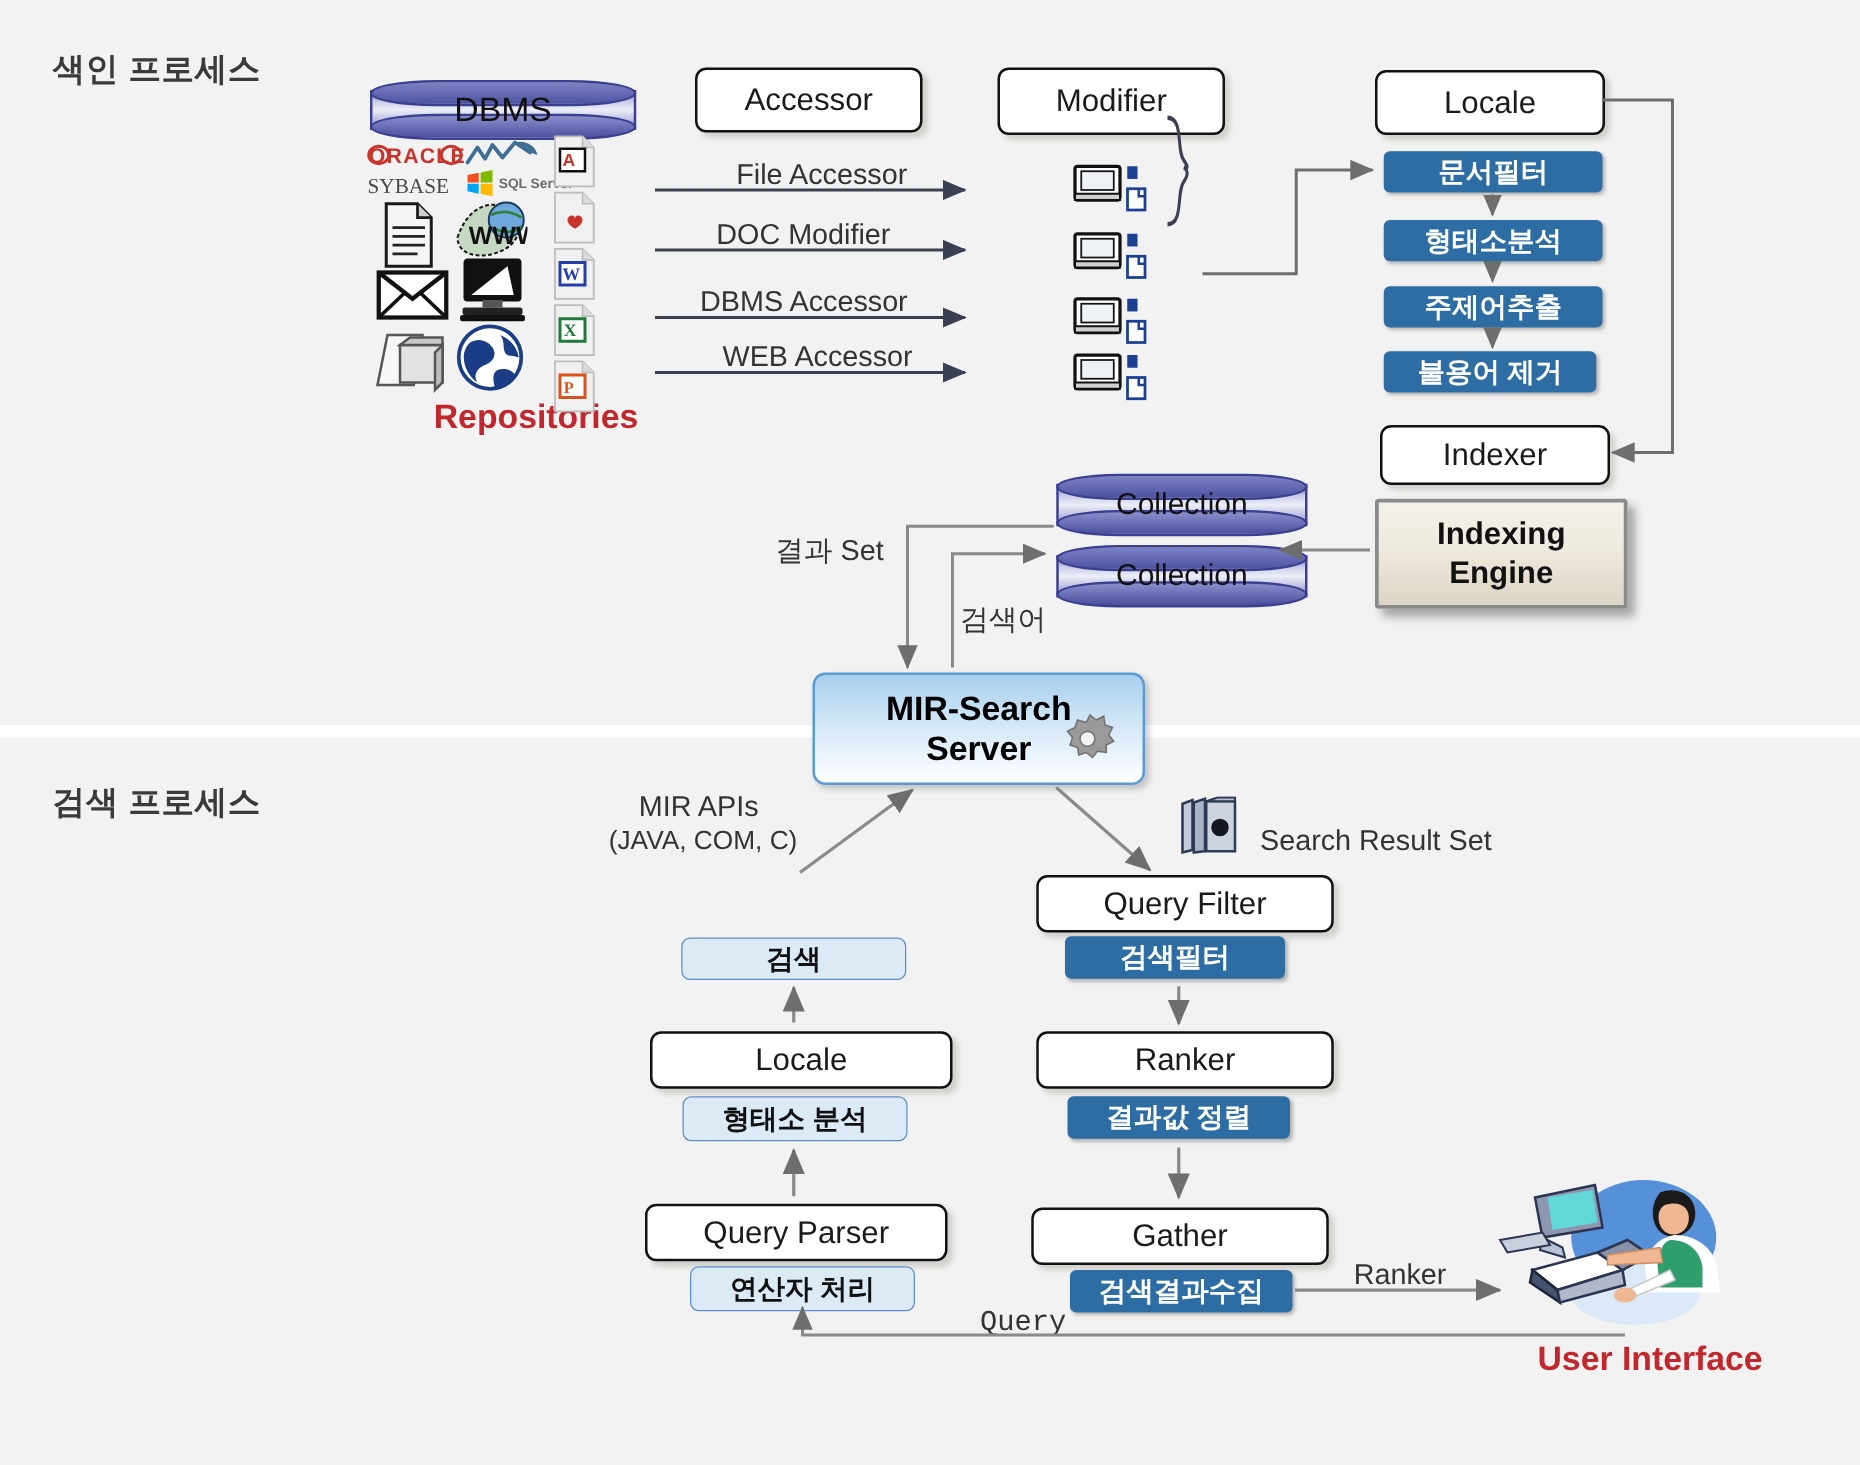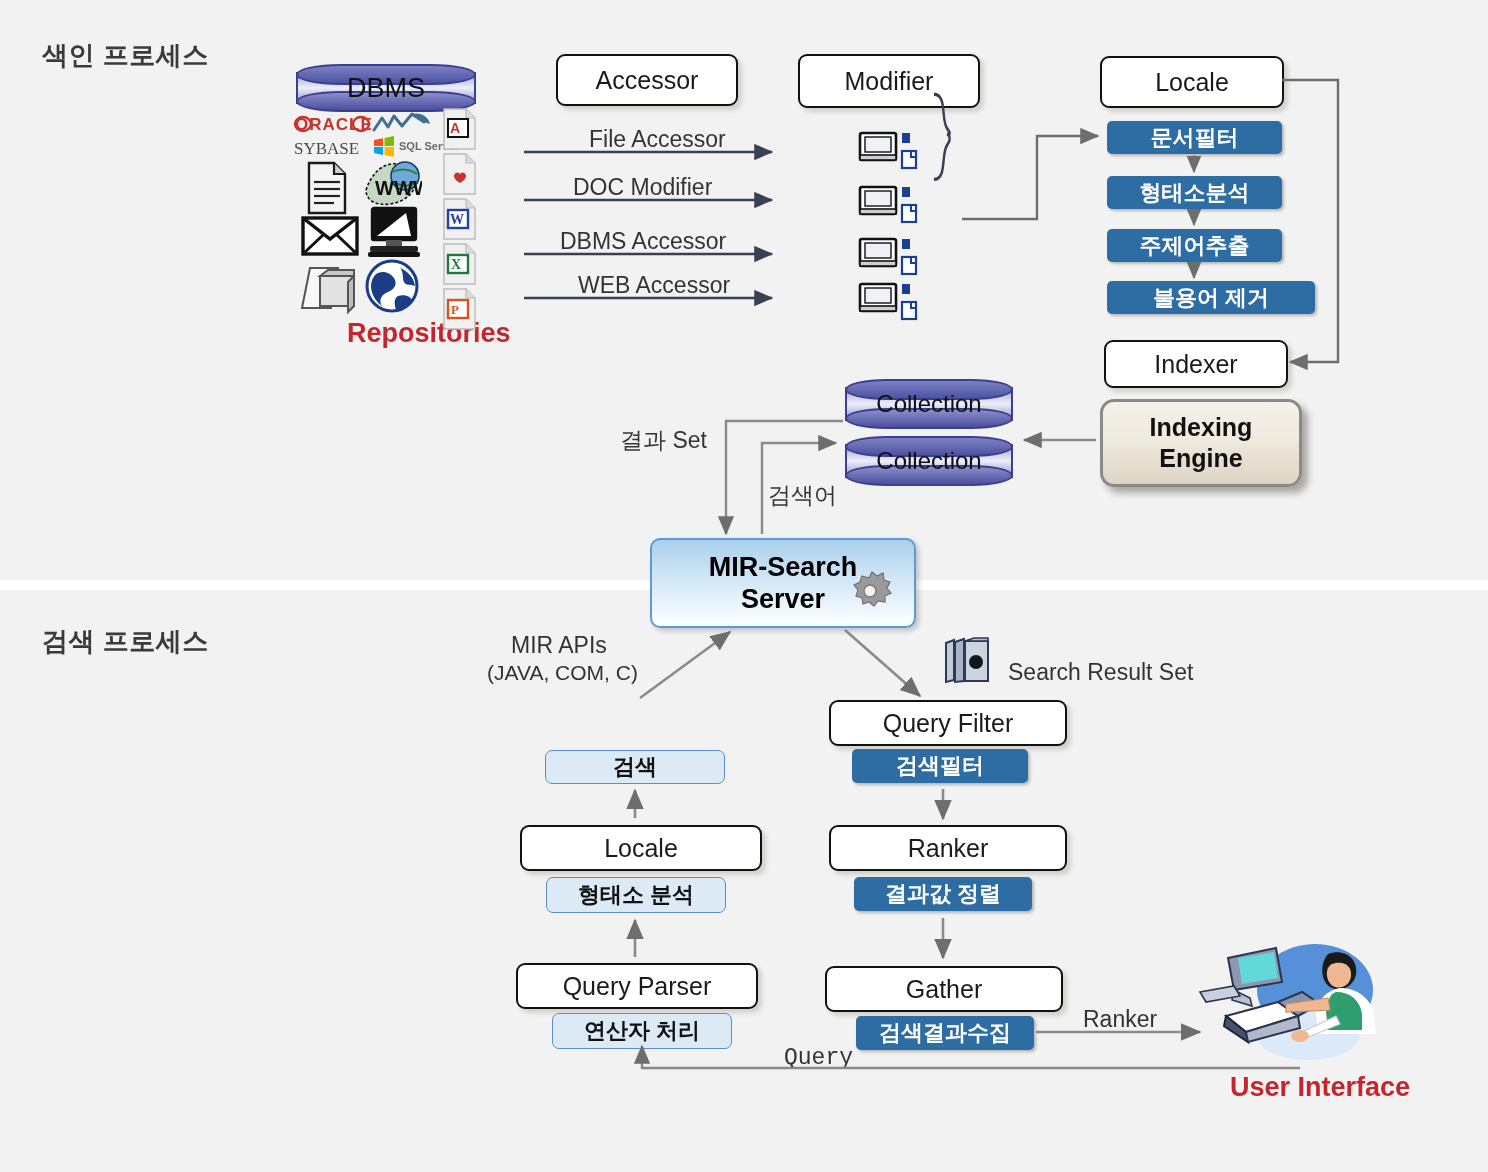--- a/index.html
+++ b/index.html
@@ -40,38 +40,38 @@
   }
   
   .pill-light{
     position:absolute;background:#DCEAF6;border:1.6px solid #5B8FC9;border-radius:7px;
     display:flex;align-items:center;justify-content:center;
     color:#111;font-size:22px;font-weight:bold;white-space:nowrap;
   }
 
   
   .box-engine{
-    position:absolute;border:3px solid #8a8a8a;border-radius:14px;
+    position:absolute;border:3px solid #8a8a8a;border-radius:3px;
     background:linear-gradient(180deg,#f4f1ea 0%,#efeade 45%,#ddd4c4 100%);
     display:flex;flex-direction:column;align-items:center;justify-content:center;
     font-size:25px;font-weight:bold;color:#111;line-height:1.25;
     box-shadow:6px 6px 7px rgba(80,75,70,.45);
   }
 
   
   .box-server{
     position:absolute;border:2px solid #5b9bd5;border-radius:10px;
     background:linear-gradient(180deg,#a9cfeb 0%,#cfe5f6 42%,#ffffff 100%);
     display:flex;align-items:center;justify-content:center;
     font-size:27px;font-weight:bold;color:#000;line-height:1.2;text-align:center;
     box-shadow:3px 3px 5px rgba(0,0,0,.2);
   }
 
   
-  .cyl{position:absolute;}
+  .cyl{position:absolute;padding-left:33px;}
   .cyl .body{
     position:absolute;left:0;right:0;top:8px;bottom:8px;
     background:linear-gradient(180deg,#6a6fb5 0%,#c9cbe8 28%,#eceef8 50%,#b9bcdf 76%,#5c61ac 100%);
     border-left:2px solid #3b3f8f;border-right:2px solid #3b3f8f;
   }
   .cyl .top{
     position:absolute;left:0;right:0;top:0;height:17px;border-radius:50%/100%;
     background:linear-gradient(180deg,#7d82c4 0%,#4e53a2 100%);
     border:2px solid #3b3f8f;
   }
@@ -302,21 +302,21 @@
       <path d="M53 20 L53 26 L58 26" fill="none" stroke="#1b3f91" stroke-width="2"></path>
     </g>
       </svg>
   </div>
 
   <div class="node" style="left:1100px;top:56px;width:180px;height:48px;">Locale</div>
 
   <div class="pill-dark" style="left:1107px;top:121px;width:175px;height:33px;">문서필터</div>
   <div class="pill-dark" style="left:1107px;top:176px;width:175px;height:33px;">형태소분석</div>
   <div class="pill-dark" style="left:1107px;top:229px;width:175px;height:33px;">주제어추출</div>
-  <div class="pill-dark" style="left:1107px;top:281px;width:208px;height:33px;">불용어 제거</div>
+  <div class="pill-dark" style="left:1107px;top:281px;width:170px;height:33px;">불용어 제거</div>
 
   <div class="node" style="left:1104px;top:340px;width:180px;height:44px;">Indexer</div>
 
   <div class="box-engine" style="left:1100px;top:399px;width:196px;height:82px;">
     <span>Indexing</span>
     <span>Engine</span>
   </div>
 
   <div class="cyl" style="left:845px;top:379px;width:168px;height:50px;">
     <div class="body"></div>

